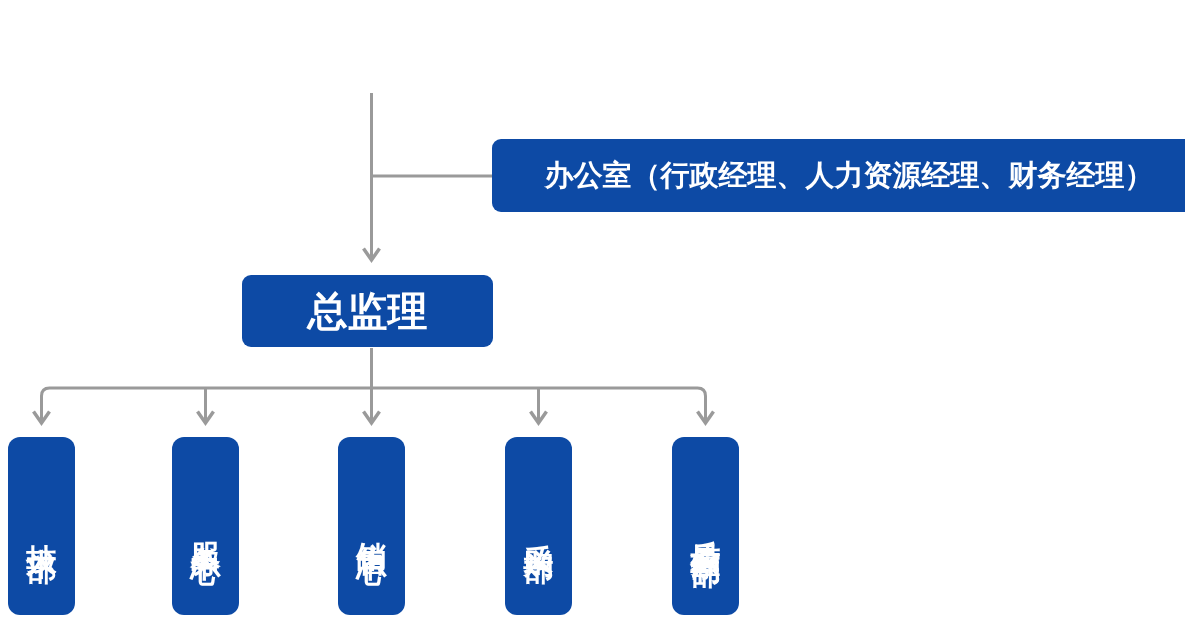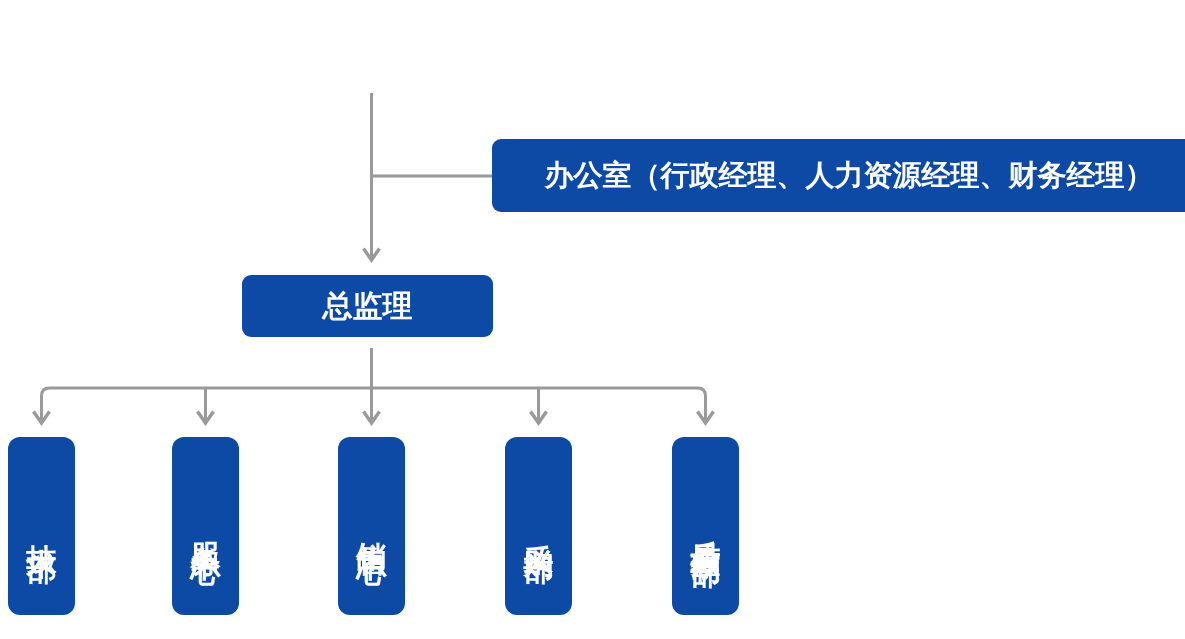--- a/index.html
+++ b/index.html
@@ -55,22 +55,22 @@
     font-size: 30px;
   }
   .node-office {
     left: 492px; top: 139px;
     width: 714px; height: 73px;
     font-size: 29px;
     white-space: nowrap;
   }
   .node-supervisor {
     left: 242px; top: 275px;
-    width: 251px; height: 62px;
-    font-size: 30px;
+    width: 251px; height: 72px;
+    font-size: 40px;
   }
   .node-dept {
     top: 437px;
     width: 67px; height: 178px;
     border-radius: 12px;
     font-size: 30px;
     writing-mode: vertical-rl;
     text-orientation: upright;
     letter-spacing: 4px;
   }

